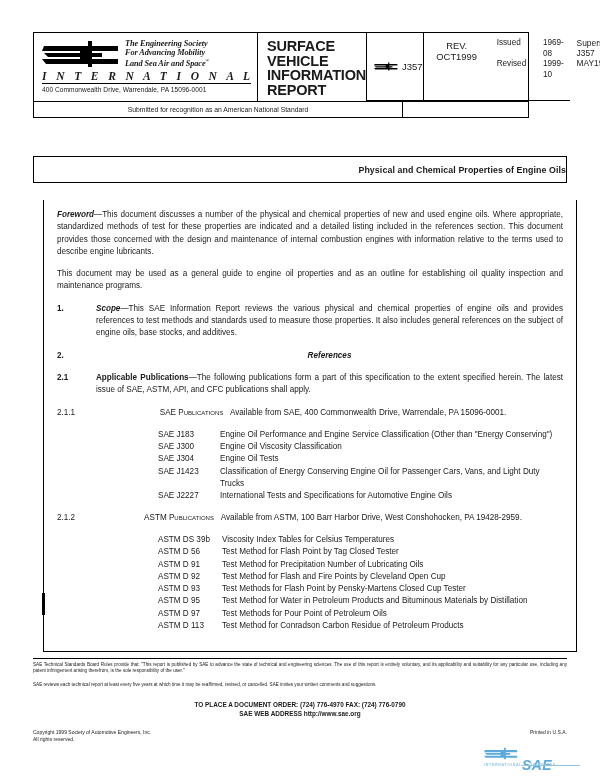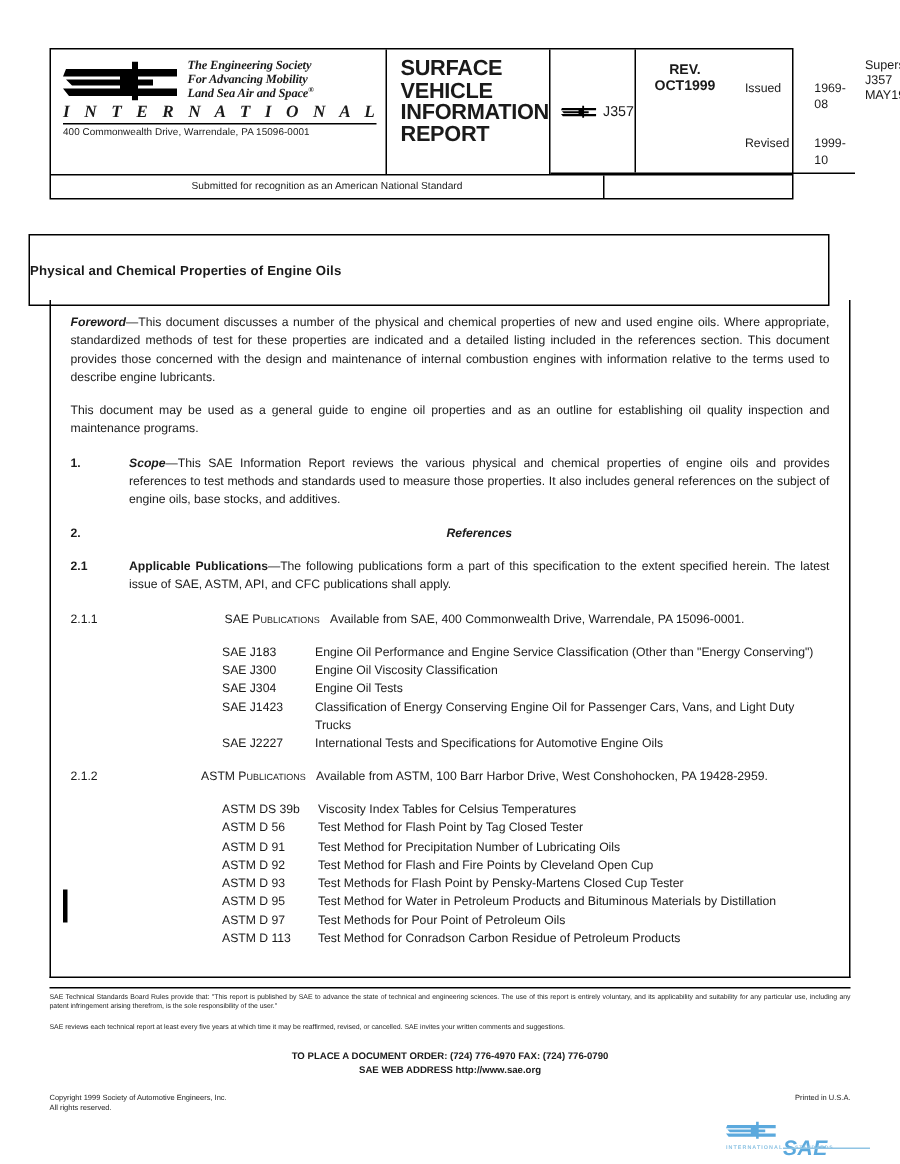--- a/index.html
+++ b/index.html
@@ -127,34 +127,33 @@
   }
   .mini-sae svg { display: block; }
   .docnum {
     font-size: 9.5px;
     font-weight: normal;
   }
   .rev-cell {
     width: 66px;
     box-sizing: border-box;
     text-align: center;
-    font-weight: bold;
+    font-weight: normal;
     font-size: 9.4px;
     line-height: 11px;
     padding-top: 7px;
   }
   .dates-cell {
     padding: 5px 0 3px 7px;
     font-size: 8.2px;
     line-height: 10.5px;
     border-bottom: 1.6px solid #000;
   }
   .dates-cell .dline {
     display: flex;
-    margin-top: 16px;
   }
   .dates-cell .dlabel { width: 52px; }
   .supersede-cell {
     padding: 5px 0 5px 7px;
     font-size: 8.4px;
   }
 
   .hdr-row2 {
     display: flex;
     border-top: 1.6px solid #000;
@@ -165,40 +164,40 @@
     border-right: 1.6px solid #000;
     text-align: center;
     font-size: 6.8px;
     padding: 4px 0 4px 0;
   }
   .blank-cell { flex: 1; }
 
   
   .title-box {
     position: absolute;
-    left: 19px;
+    left: 33px;
     top: 156px;
     width: 534px;
-    height: 48px;
+    height: 27px;
     border: 1.6px solid #000;
     box-sizing: border-box;
     display: flex;
     align-items: center;
-    justify-content: flex-start;
+    justify-content: flex-end;
   }
   .title-box .t {
     font-weight: bold;
     font-size: 8.8px;
     letter-spacing: 0.1px;
   }
 
   
   .body-box {
     position: absolute;
-    left: 33px;
+    left: 43px;
     top: 200px;
     width: 534px;
     height: 452px;
     border: 1.6px solid #000;
     border-top: none;
     box-sizing: border-box;
     padding: 9px 13px 0 13px;
   }
   .p {
     font-size: 8.15px;

